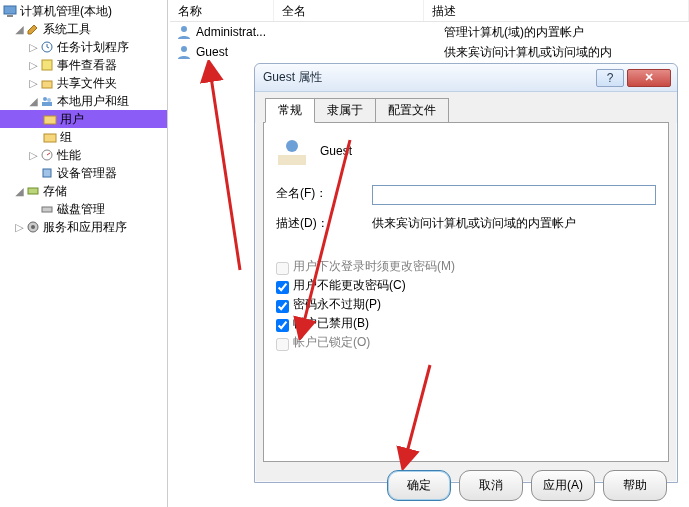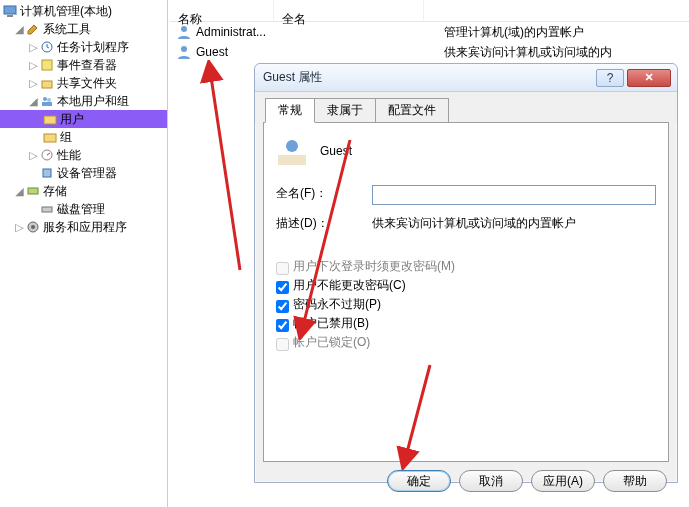--- a/index.html
+++ b/index.html
@@ -5,21 +5,21 @@
 *{box-sizing:border-box;margin:0;padding:0;font-family:"Microsoft YaHei","SimSun",Tahoma,sans-serif;font-size:12px}
 body{width:689px;height:507px;background:#fff;position:relative;overflow:hidden}
 .tree-panel{position:absolute;left:0;top:0;width:168px;height:507px;border-right:1px solid #ccc;padding:2px 0;background:#fff}
 .tree-item{display:flex;align-items:center;height:18px;padding-left:2px;white-space:nowrap;cursor:default}
 .tree-item.sel{background:#8b5cf6}
 .expander{width:11px;text-align:center;color:#8a8a8a;font-size:11px;display:inline-block}
 .ticon{width:16px;height:16px;display:inline-flex;align-items:center;justify-content:center;margin-right:2px}
 .indent1{padding-left:14px}.indent2{padding-left:28px}.indent3{padding-left:42px}
 .main-panel{position:absolute;left:170px;top:0;right:0;height:507px}
 .list-header{display:flex;height:22px;border-bottom:1px solid #e5e5e5;background:#fff}
-.list-header>div{padding:11px 8px;border-right:1px solid #f0f0f0}
+.list-header>div{padding:3px 8px;border-right:1px solid #f0f0f0}
 .col-name{width:104px}.col-full{width:150px}.col-desc{flex:1}
 .list-row{display:flex;height:20px;align-items:center;padding-left:6px}
 .list-row .uicon{width:16px;height:16px;margin-right:4px}
 .dialog{position:absolute;left:254px;top:63px;width:424px;height:420px;background:#f0f0f0;border:1px solid #9caec9;border-radius:6px 6px 0 0;box-shadow:0 0 0 1px rgba(255,255,255,.6) inset}
 .titlebar{height:28px;background:linear-gradient(#f8fbff,#dde8f7);border-bottom:1px solid #bfd0e6;display:flex;align-items:center;padding:0 6px;border-radius:6px 6px 0 0}
 .titlebar .title{flex:1;padding-left:2px;color:#1a2a3a}
 .winbtn{width:28px;height:18px;border:1px solid #8fa6c7;background:linear-gradient(#e9f2fe,#cfe1f7);border-radius:2px;margin-left:3px;display:flex;align-items:center;justify-content:center;font-size:11px;color:#2a3b52}
 .winbtn.close{width:44px;background:linear-gradient(#e58a86,#c84b44);border-color:#a03b36;color:#fff;font-weight:bold}
 .tabs{display:flex;padding:6px 6px 0 10px;background:#f0f0f0}
 .tab{padding:3px 12px;border:1px solid #9f9f9f;background:#f0f0f0;position:relative;margin-right:-1px}
@@ -28,21 +28,21 @@
 .userline{display:flex;align-items:center;margin-bottom:18px}
 .avatar{width:32px;height:32px;margin-right:12px}
 .frow{display:flex;align-items:flex-start;margin-bottom:10px}
 .frow label{width:96px}
 .frow input[type=text]{flex:1;height:20px;border:1px solid #7a9abf;padding:1px 3px;font-size:12px}
 .frow .static{flex:1}
 .chk{display:flex;align-items:flex-end;margin:2px 0;gap:4px;color:#000}
 .chk input{margin-left:0}
 .chk.disabled{color:#808080}
 .btnbar{display:flex;justify-content:flex-end;gap:8px;padding:0 10px 8px}
-.btn{min-width:64px;height:22px;border:1px solid #8f8f8f;background:linear-gradient(#fdfdfd,#e4e4e4);border-radius:11px;padding:0 10px;cursor:default}
+.btn{min-width:64px;height:31px;border:1px solid #8f8f8f;background:linear-gradient(#fdfdfd,#e4e4e4);border-radius:11px;padding:0 10px;cursor:default}
 .btn.default{border:1px solid #3c7fb1;box-shadow:0 0 0 1px #a6d0ec inset}
 .btn:disabled{color:#888}
 svg{display:block}
 .arrow{position:absolute;pointer-events:none}
 </style>
 </head>
 <body>
 
 <div class="tree-panel">
   <div class="tree-item">
@@ -176,20 +176,21 @@
         </svg>
       </span>
       <span>服务和应用程序</span>
     </div>
 </div>
 
 <div class="main-panel">
   <div class="list-header">
     <div class="col-name">名称</div>
     <div class="col-full">全名</div>
+    <div class="col-desc">描述</div>
   </div>
   <div class="list-row">
     <span class="uicon">
         <svg width="16" height="16">
           <circle cx="8" cy="5" r="3" fill="#6ea0d8"></circle>
           <path d="M2 15c0-4 12-4 12 0" fill="#6ea0d8"></path>
         </svg>
       </span>
     <span class="col-name" style="width:98px">Administrat...</span>
     <span class="col-full"></span>

